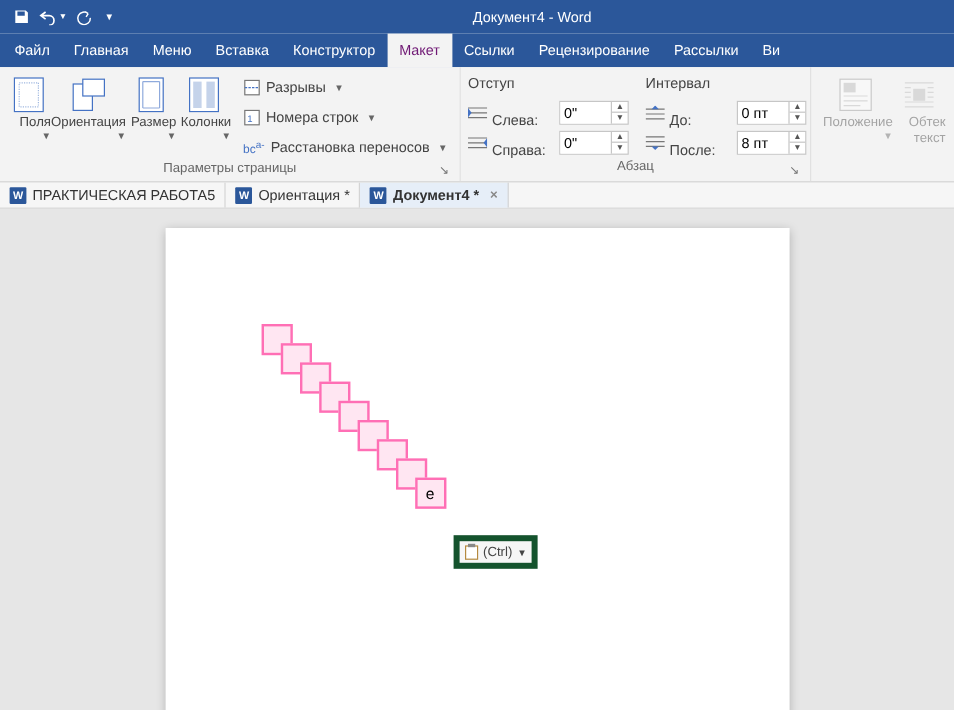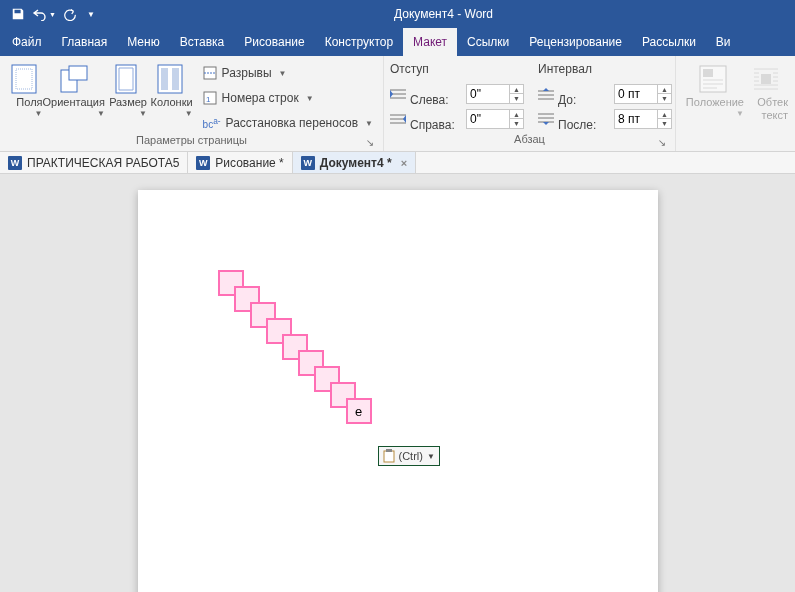--- a/index.html
+++ b/index.html
@@ -46,21 +46,21 @@
 .doctab.active { background: #e6eef8; font-weight: 600; }
 .doctab .wicon { width: 14px; height: 14px; background: #2b579a; color:#fff; font-size:9px; font-weight:bold; display:flex; align-items:center; justify-content:center; border-radius:1px; }
 .doctab .close { font-size: 11px; color: #888; margin-left: 4px; }
 
 .workspace { height: calc(592px - 28px - 28px - 96px - 22px); background: #e6e6e6; display:flex; justify-content:center; overflow:hidden; position:relative; }
 .page { margin-top: 16px; width: 520px; height: 700px; background: #fff; box-shadow: 0 2px 8px rgba(0,0,0,.25); position: relative; }
 
 .boxes { position: absolute; left: 80px; top: 80px; }
 .pinkbox { position:absolute; width:26px; height:26px; border:2px solid #ff6fb5; background:#ffe6f2; display:flex; align-items:center; justify-content:center; font-size:13px; color:#000; }
 
-.paste-opts { position:absolute; border:1px solid #14532d; background:#f6f6f6; padding:2px 4px; display:flex; align-items:center; gap:4px; font-size:11px; color:#444; cursor:pointer; }
+.paste-opts { position:absolute; border:5px solid #14532d; background:#f6f6f6; padding:2px 4px; display:flex; align-items:center; gap:4px; font-size:11px; color:#444; cursor:pointer; }
 .paste-opts .caret { font-size:8px; }
 
 svg { display:block; }
 </style>
 </head>
 <body>
 
 <div class="titlebar">
   <div class="qat">
     <div class="qat-btn">
@@ -84,21 +84,20 @@
     </div>
   </div>
   <div class="title-text">Документ4 - Word</div>
 </div>
 
 <div class="menubar">
   <div class="menutab">Файл</div>
   <div class="menutab">Главная</div>
   <div class="menutab">Меню</div>
   <div class="menutab">Вставка</div>
-  <div class="menutab">Рисование</div>
   <div class="menutab">Конструктор</div>
   <div class="menutab active">Макет</div>
   <div class="menutab">Ссылки</div>
   <div class="menutab">Рецензирование</div>
   <div class="menutab">Рассылки</div>
   <div class="menutab">Ви</div>
 </div>
 
 <div class="ribbon">
 
@@ -286,21 +285,21 @@
   </div>
 </div>
 
 <div class="doctabs">
   <div class="doctab">
     <span class="wicon">W</span>
     <span>ПРАКТИЧЕСКАЯ РАБОТА5</span>
   </div>
   <div class="doctab">
     <span class="wicon">W</span>
-    <span>Рисование *</span>
+    <span>Ориентация *</span>
   </div>
   <div class="doctab active">
     <span class="wicon">W</span>
     <span>Документ4 *</span>
     <span class="close">×</span>
   </div>
 </div>
 
 <div class="workspace">
   <div class="page">

